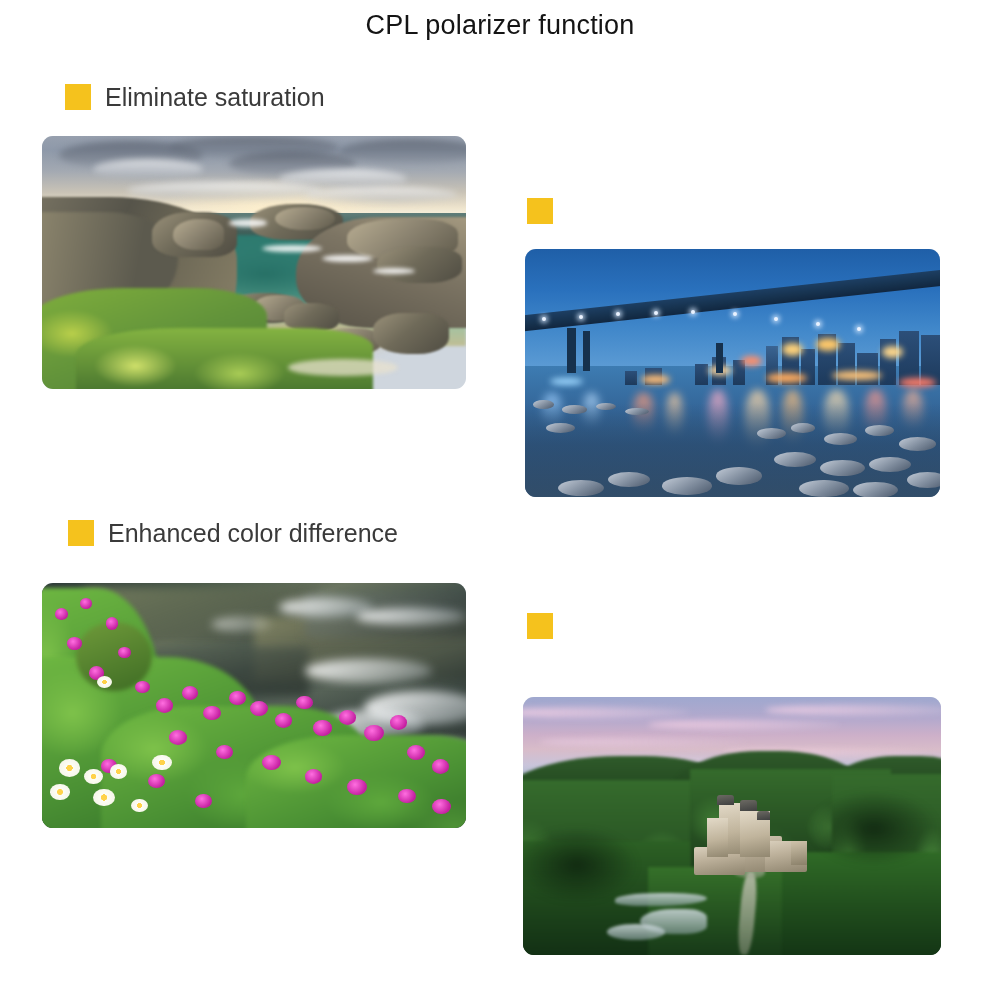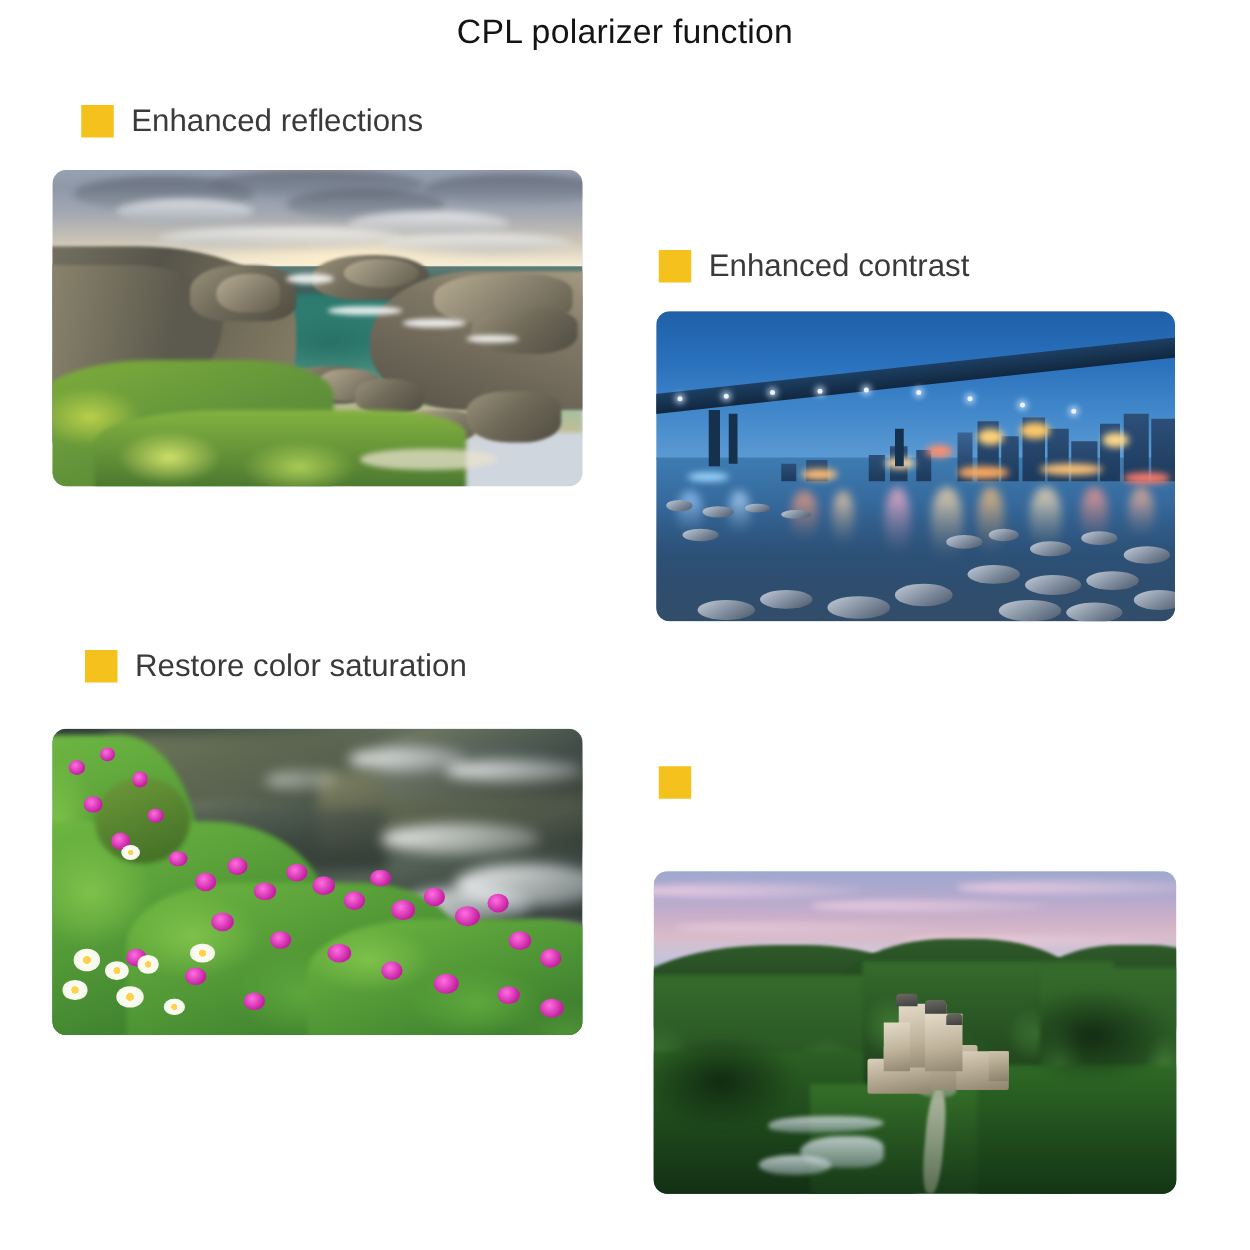--- a/index.html
+++ b/index.html
@@ -289,31 +289,30 @@
     filter: blur(3px);
   }
 </style>
 </head>
 <body>
 
 <div class="page-title">CPL polarizer function</div>
 
 <div class="feature-label" style="left:65px; top:82px;">
   <span class="bullet-square"></span>
-  <span class="txt">Enhanced reflections</span>
+  <span class="txt">Eliminate saturation</span>
 </div>
 
 <div class="feature-label" style="left:527px; top:198px;">
   <span class="bullet-square"></span>
-  <span class="txt">Enhanced contrast</span>
 </div>
 
 <div class="feature-label" style="left:68px; top:518px;">
   <span class="bullet-square"></span>
-  <span class="txt">Restore color saturation</span>
+  <span class="txt">Enhanced color difference</span>
 </div>
 
 <div class="feature-label" style="left:527px; top:613px;">
   <span class="bullet-square"></span>
 </div>
 
 <div class="photo" id="photo-coast">
   <div class="layer">
     <div class="c-sky"></div>
     <div class="c-cloud-d" style="left:4%; top:2%; width:34%; height:11%;"></div>

